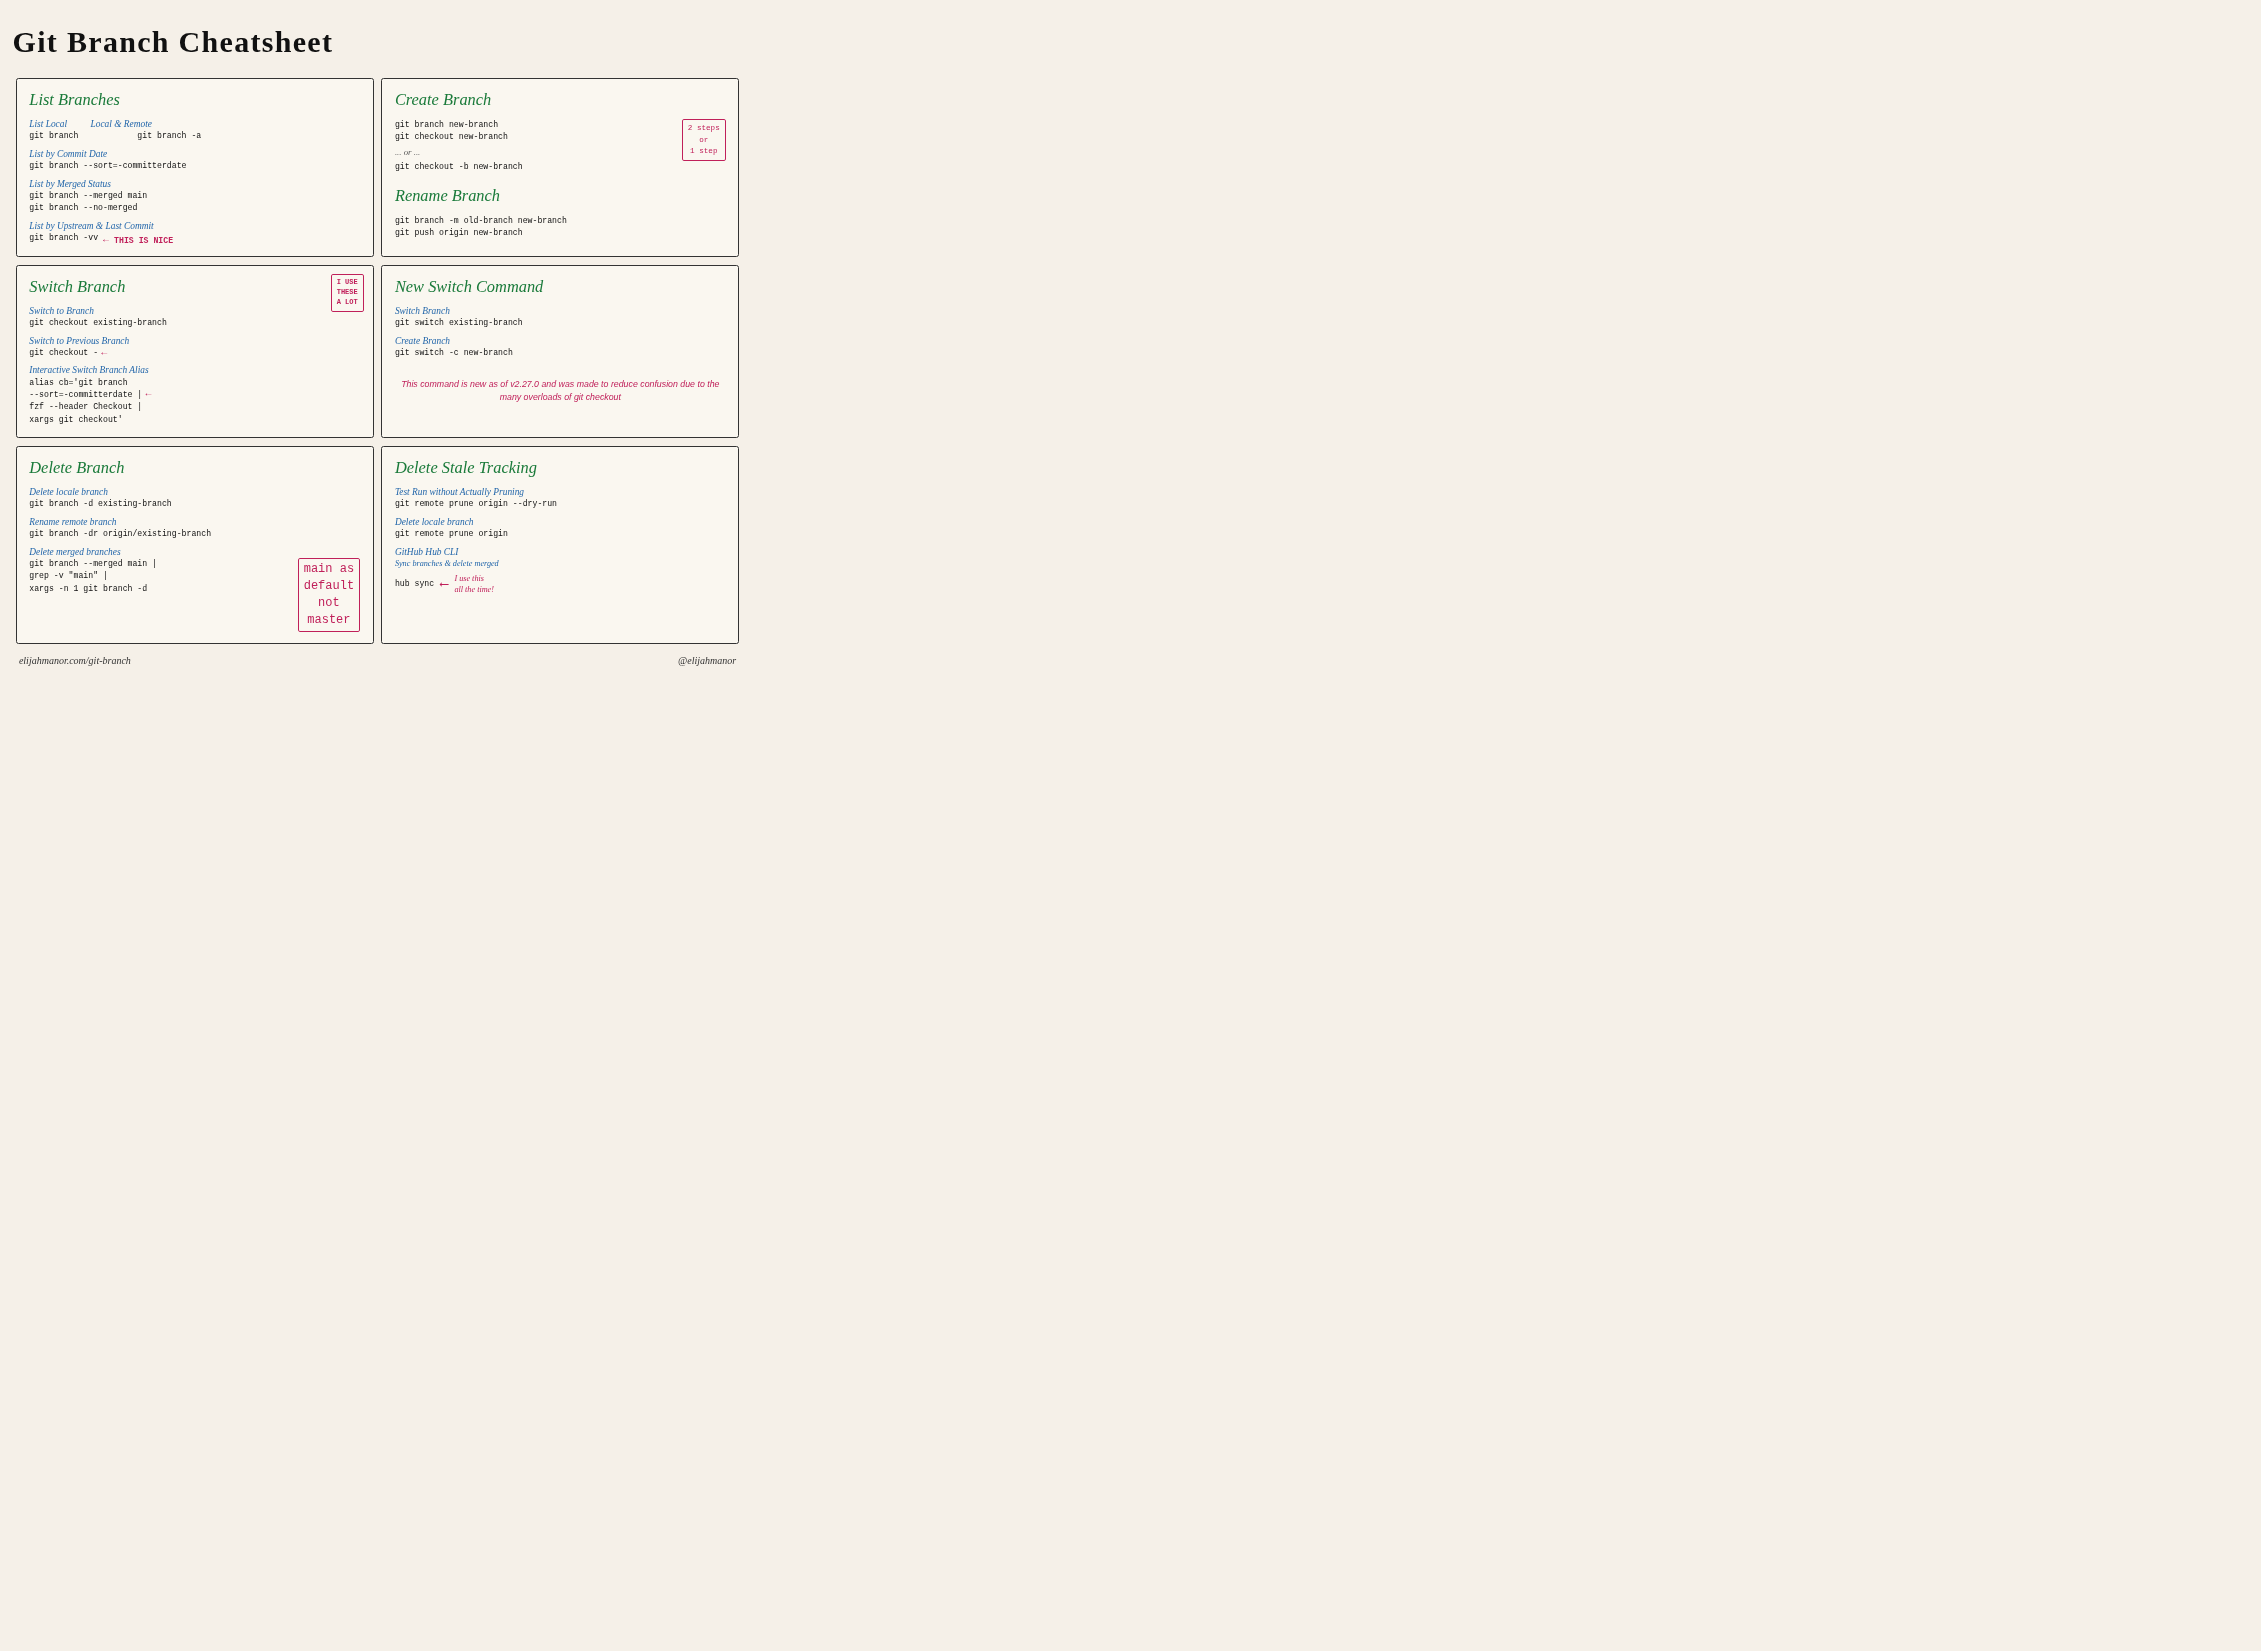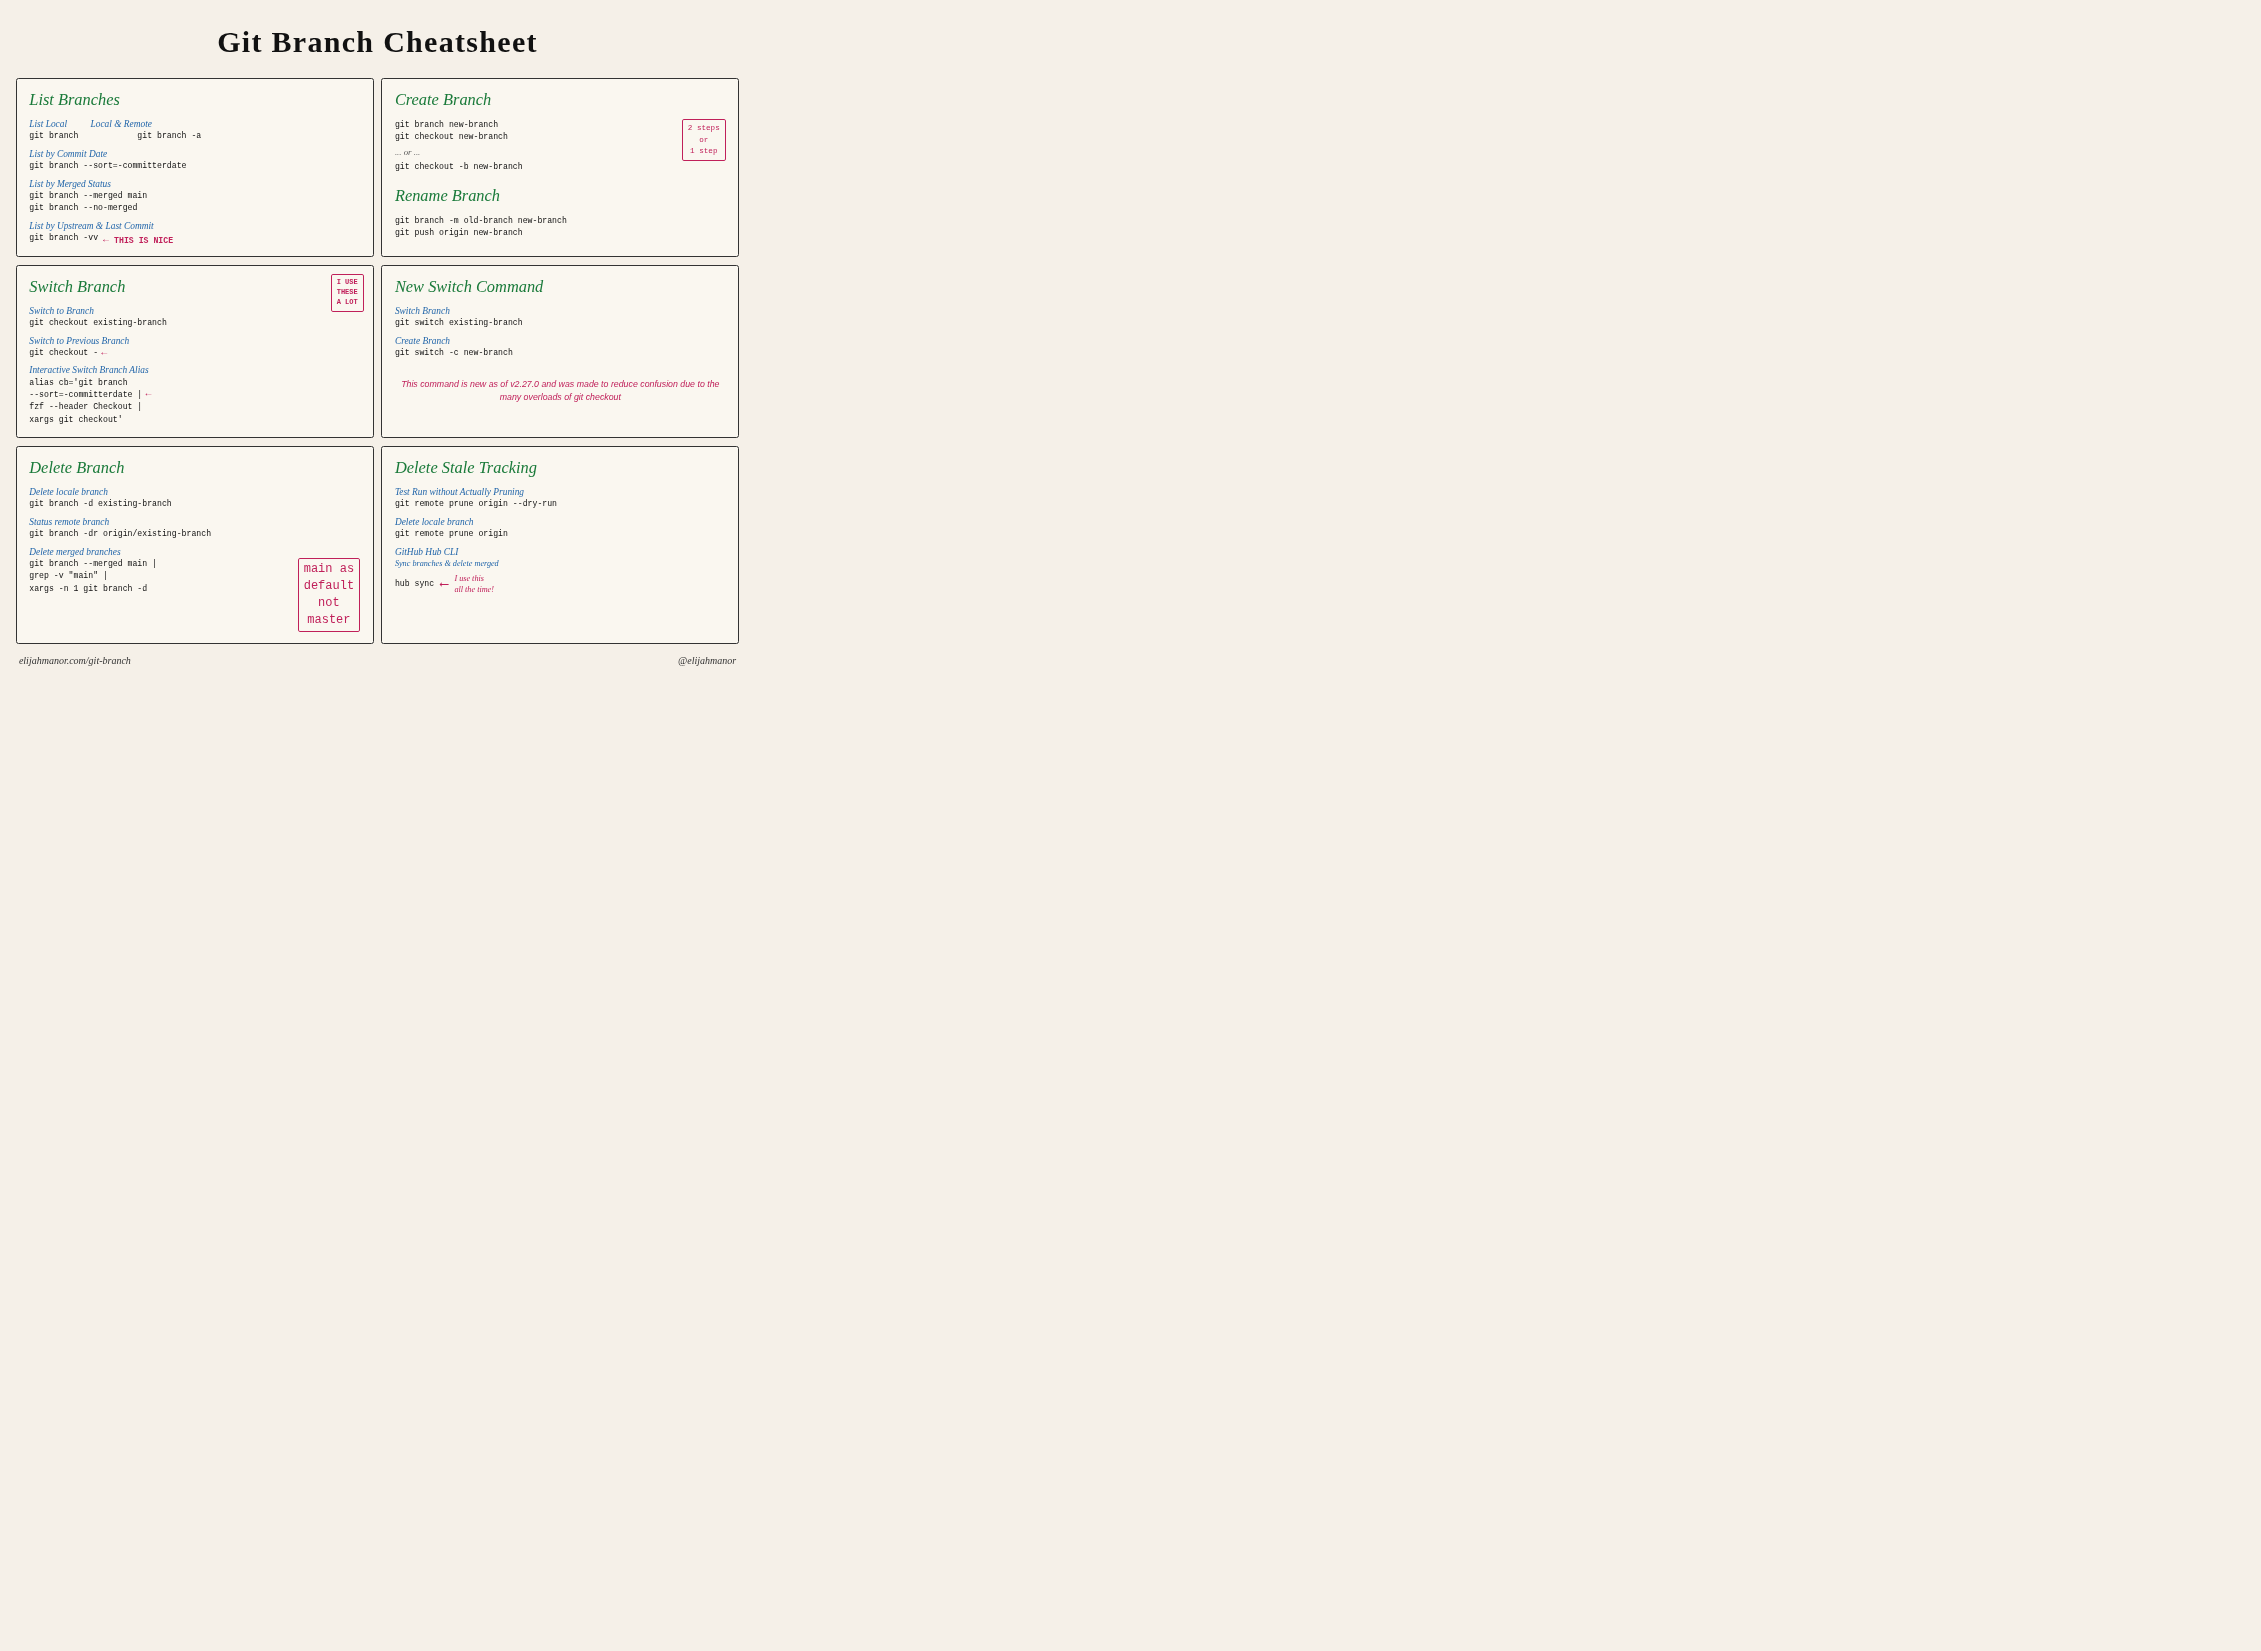--- a/index.html
+++ b/index.html
@@ -7,21 +7,21 @@
     body {
       background: #f5f0e8;
       font-family: 'Courier New', Courier, monospace;
       width: 755px;
       min-height: 551px;
       padding: 12.6px;
       color: #222;
     }
 
     .page-title {
-      text-align: center;
+      text-align: left;
       font-family: 'Georgia', serif;
       font-size: 30px;
       font-weight: bold;
       color: #111;
       padding: 12.6px 0 15.7px;
       letter-spacing: 1.3px;
     }
 
     .grid {
       display: grid;
@@ -255,21 +255,21 @@
 
     <div class="note-italic">This command is new as of v2.27.0 and was made to reduce confusion due to the many overloads of git checkout</div>
   </div>
 
   <div class="card">
     <div class="card-title">Delete Branch</div>
 
     <div class="section-label">Delete locale branch</div>
     <div class="code-line">git branch -d existing-branch</div>
 
-    <div class="section-label">Status remote branch</div>
+    <div class="section-label">Rename remote branch</div>
     <div class="code-line">git branch -dr origin/existing-branch</div>
 
     <div class="section-label">Delete merged branches</div>
     <div style="display:flex; justify-content:space-between; align-items:flex-start;">
       <div>
         <div class="code-line">git branch --merged main |</div>
         <div class="code-line">grep -v "main" |</div>
         <div class="code-line">xargs -n 1 git branch -d</div>
       </div>
       <div class="annotation-box">main as<br>default<br>not<br>master</div>

